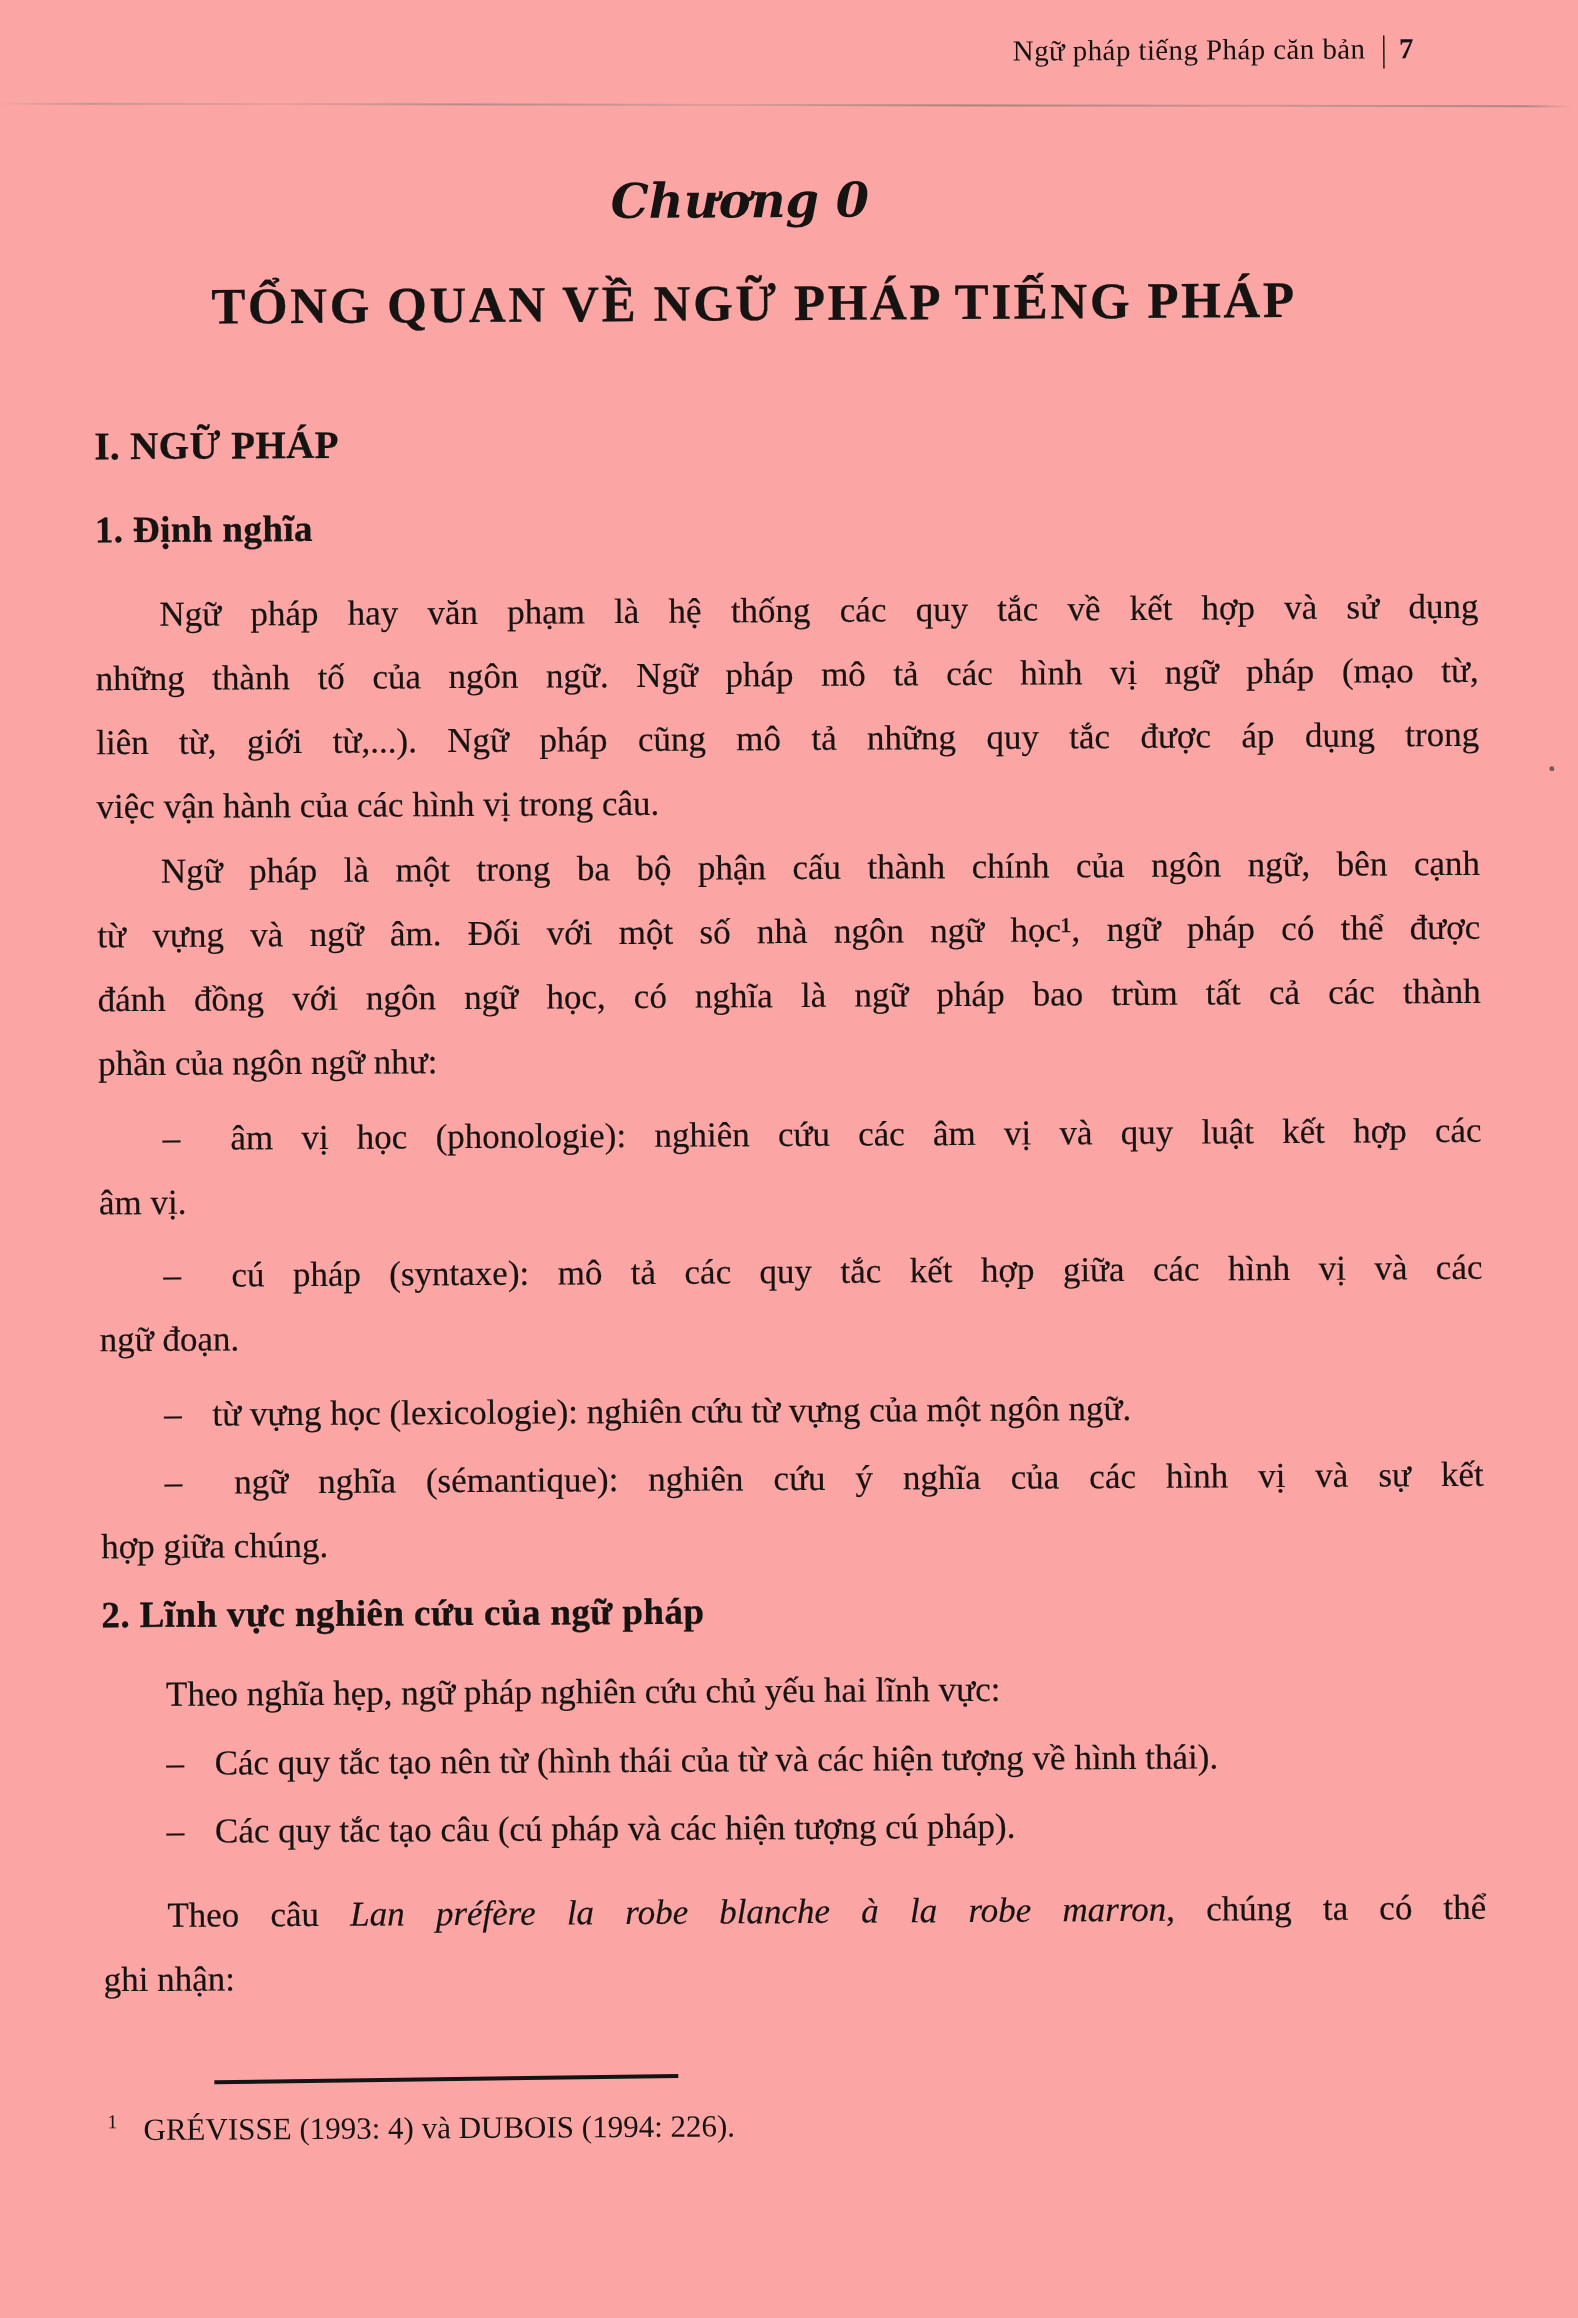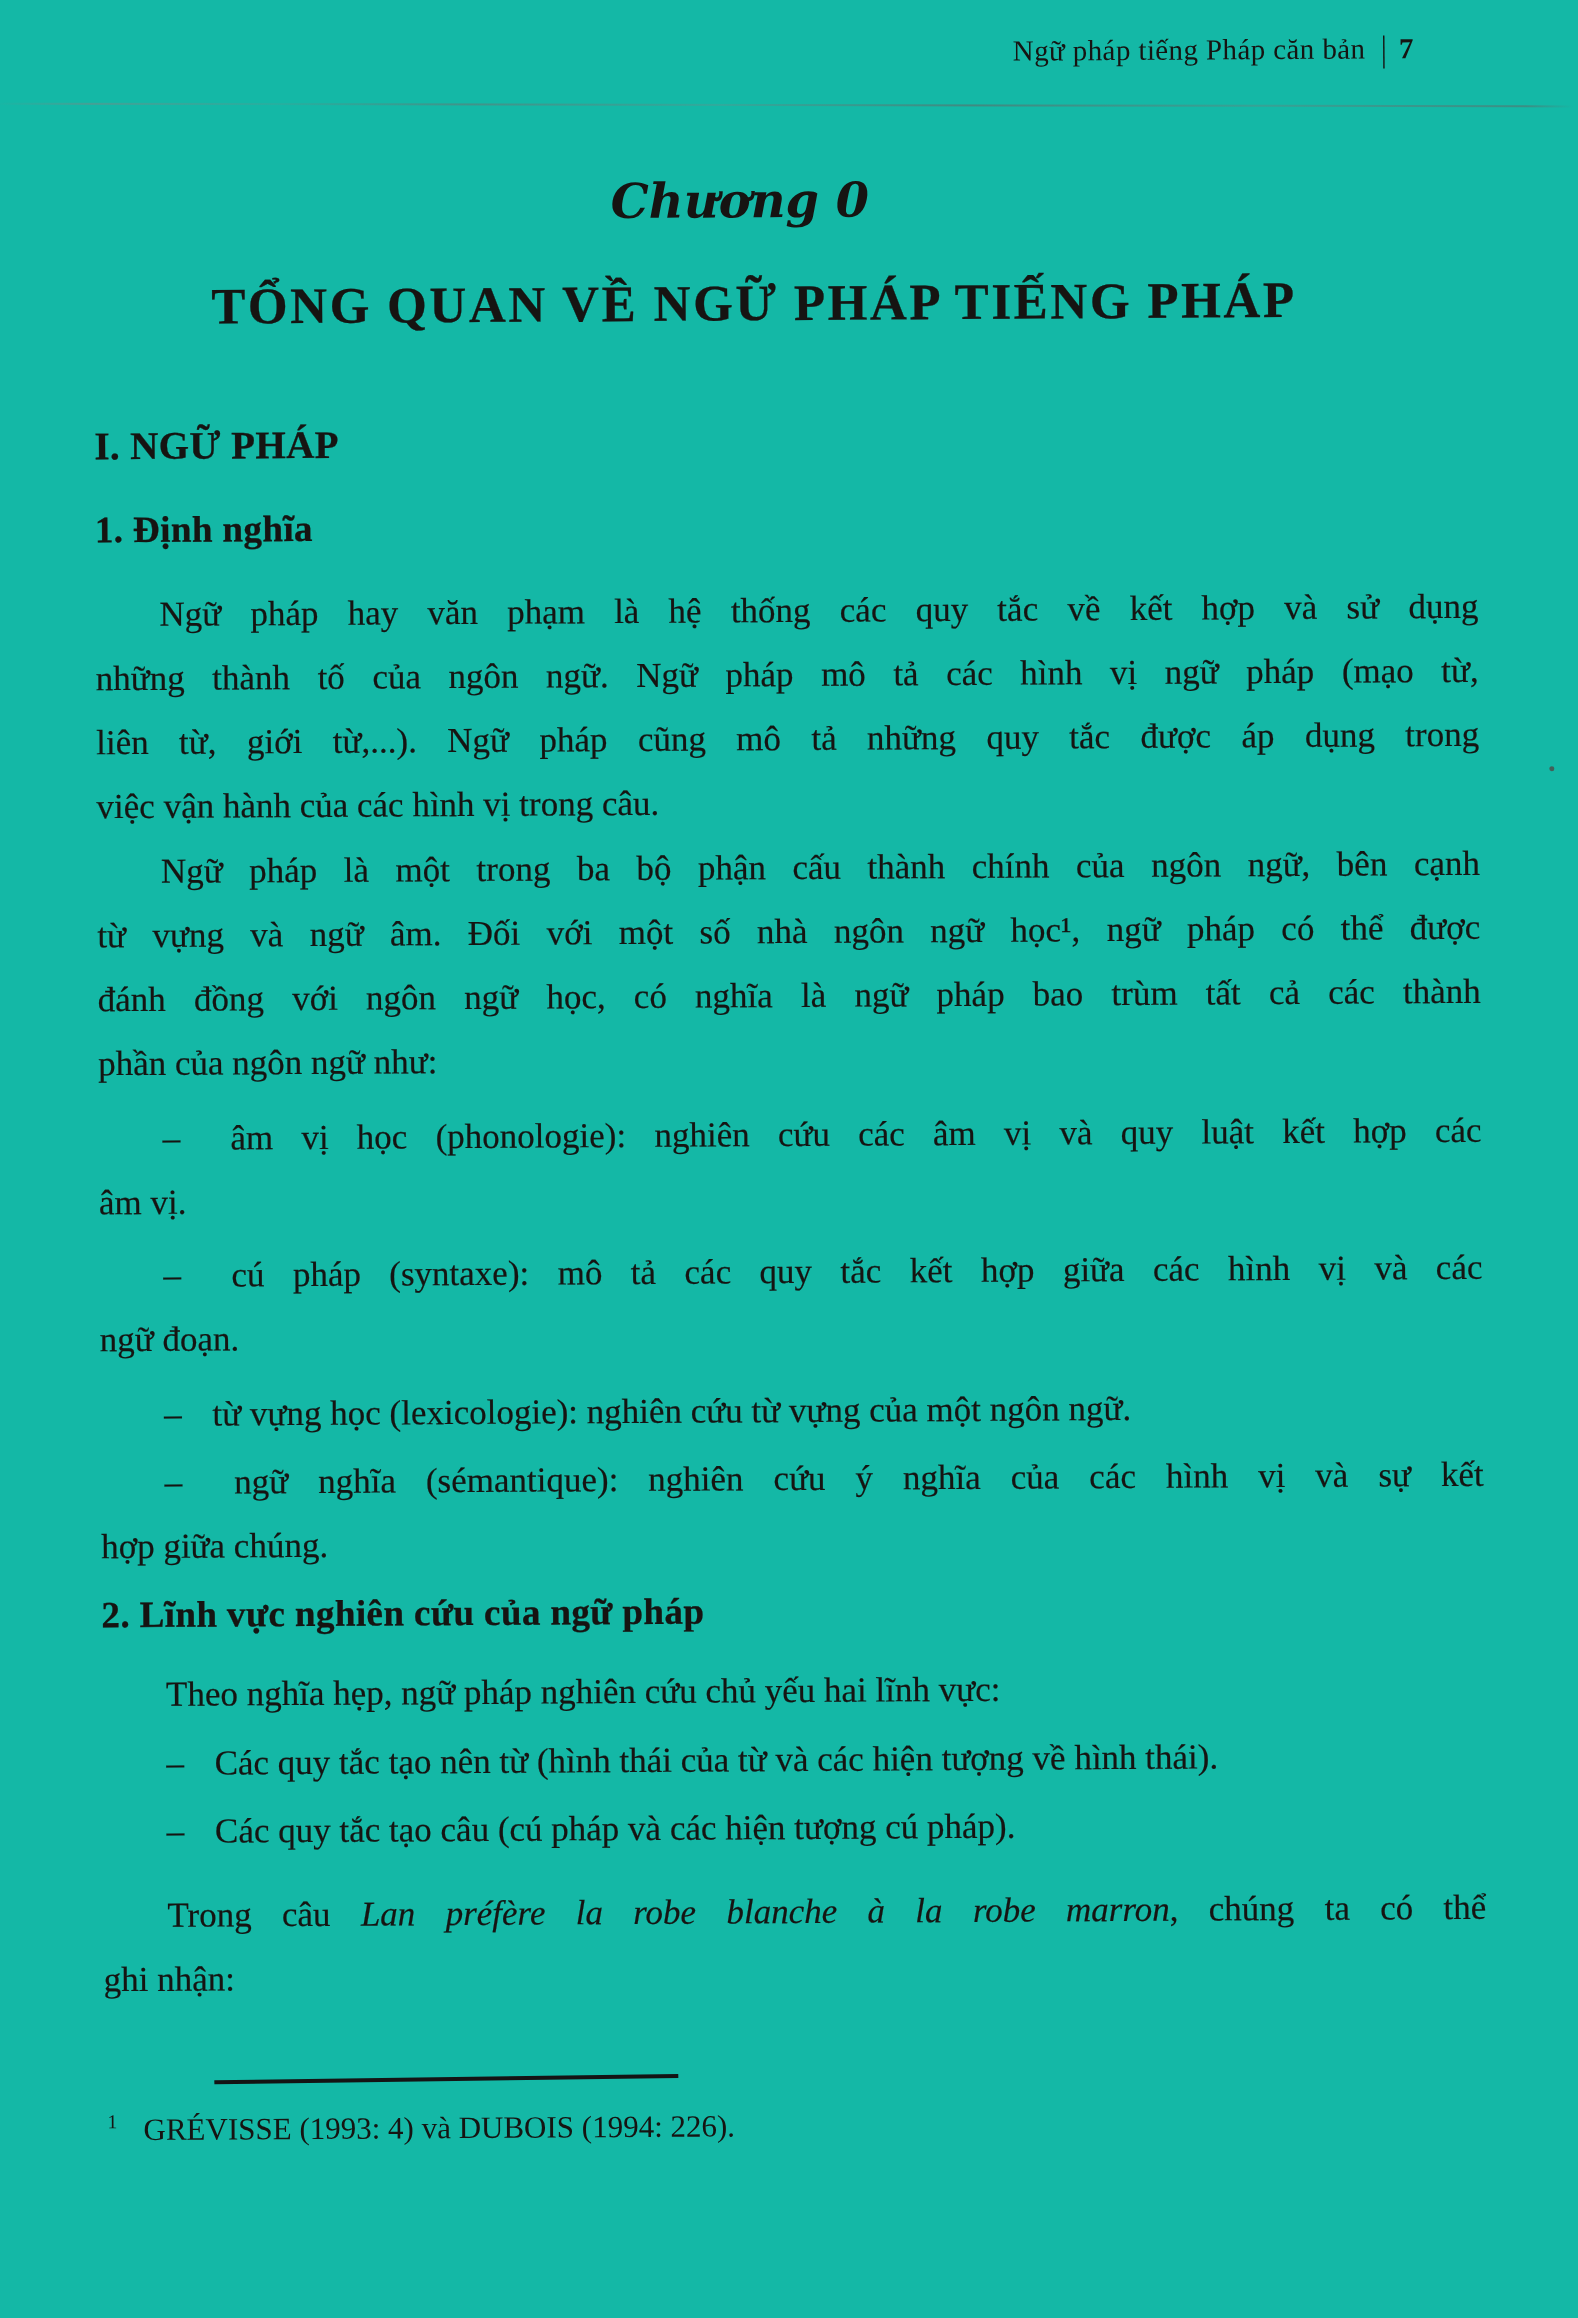--- a/index.html
+++ b/index.html
@@ -1,21 +1,21 @@
 <!DOCTYPE html>
 <html lang="vi" style="font-size:13.7px"><head>
 <meta charset="utf-8">
 <style>
   html, body { margin: 0; padding: 0; background: #e8e8e8; }
   .sheet {
     position: relative;
     width: 1579px;
     height: 2319px;
     margin: 0 auto;
-    background: #14b8a6;
+    background: #fca5a5;
     overflow: hidden;
     font-family: "Liberation Serif", "DejaVu Serif", serif;
     color: #161412;
   }
   .content {
     position: absolute;
     inset: 0;
     transform: rotate(-0.35deg);
     transform-origin: 50% 45%;
   }
@@ -184,21 +184,21 @@
 
     <div class="abs block" id="bullet-w">
       <div class="line ind"><span class="dash">–</span> <span>Các quy tắc tạo nên từ (hình thái của từ và các hiện tượng về hình thái).</span></div>
     </div>
 
     <div class="abs block" id="bullet-s">
       <div class="line ind"><span class="dash">–</span> <span>Các quy tắc tạo câu (cú pháp và các hiện tượng cú pháp).</span></div>
     </div>
 
     <div class="abs block" id="para-example">
-      <div class="line j ind"><span>Trong câu</span> <span class="it">Lan préfère la robe blanche à la robe marron</span><span>, chúng ta có thể</span></div>
+      <div class="line j ind"><span>Theo câu</span> <span class="it">Lan préfère la robe blanche à la robe marron</span><span>, chúng ta có thể</span></div>
       <div class="line">ghi nhận:</div>
     </div>
 
     <div class="abs footnote-rule"></div>
     <div class="abs footnote">
       <sup>1</sup><span>GRÉVISSE (1993: 4) và DUBOIS (1994: 226).</span>
     </div>
 
   </div>
 </div>

